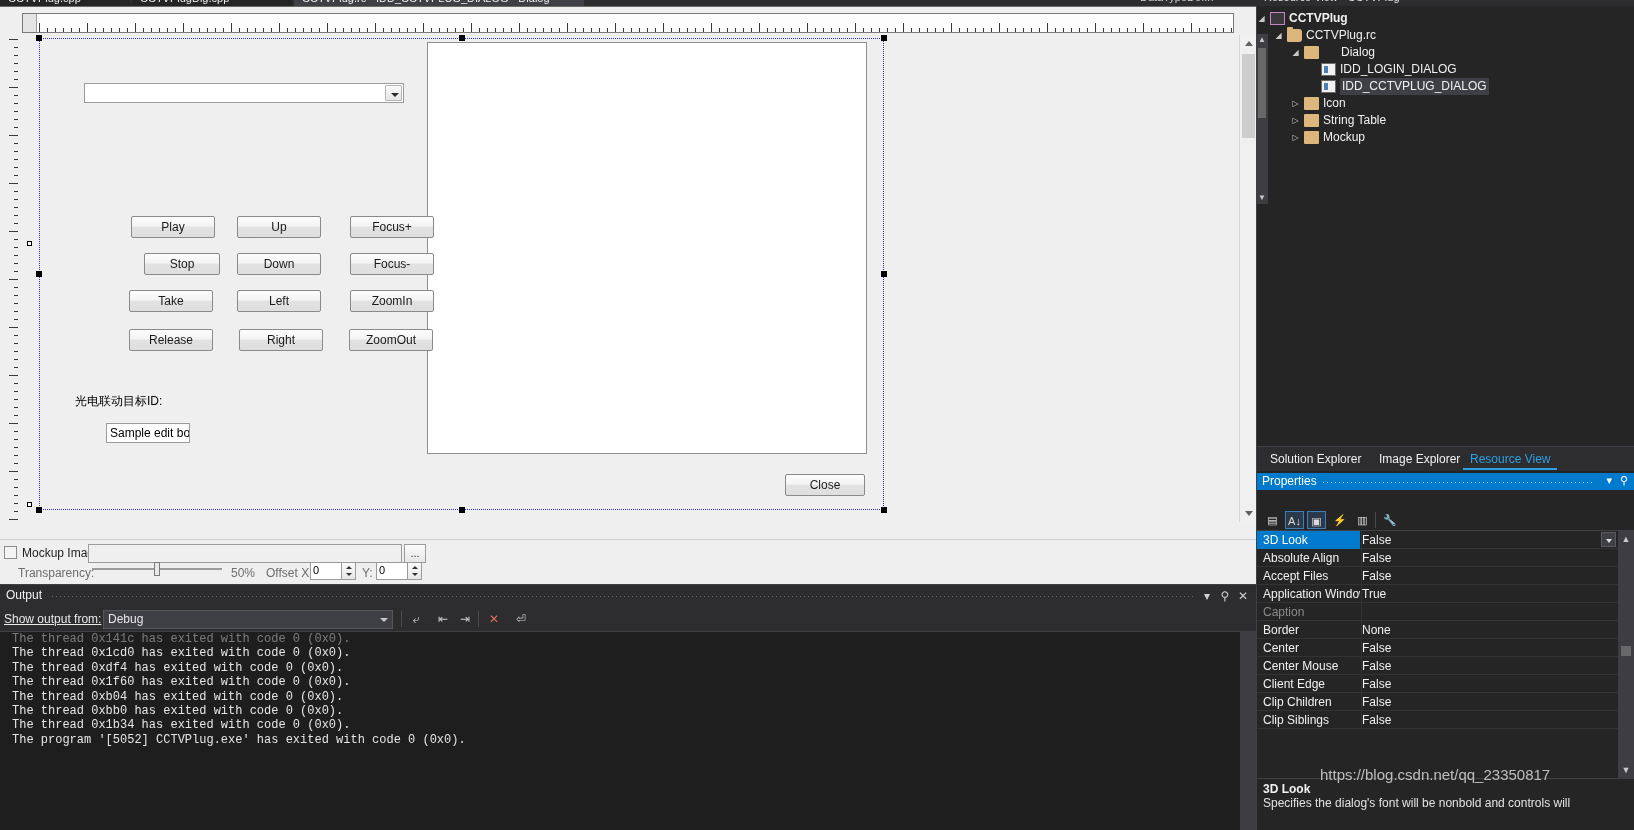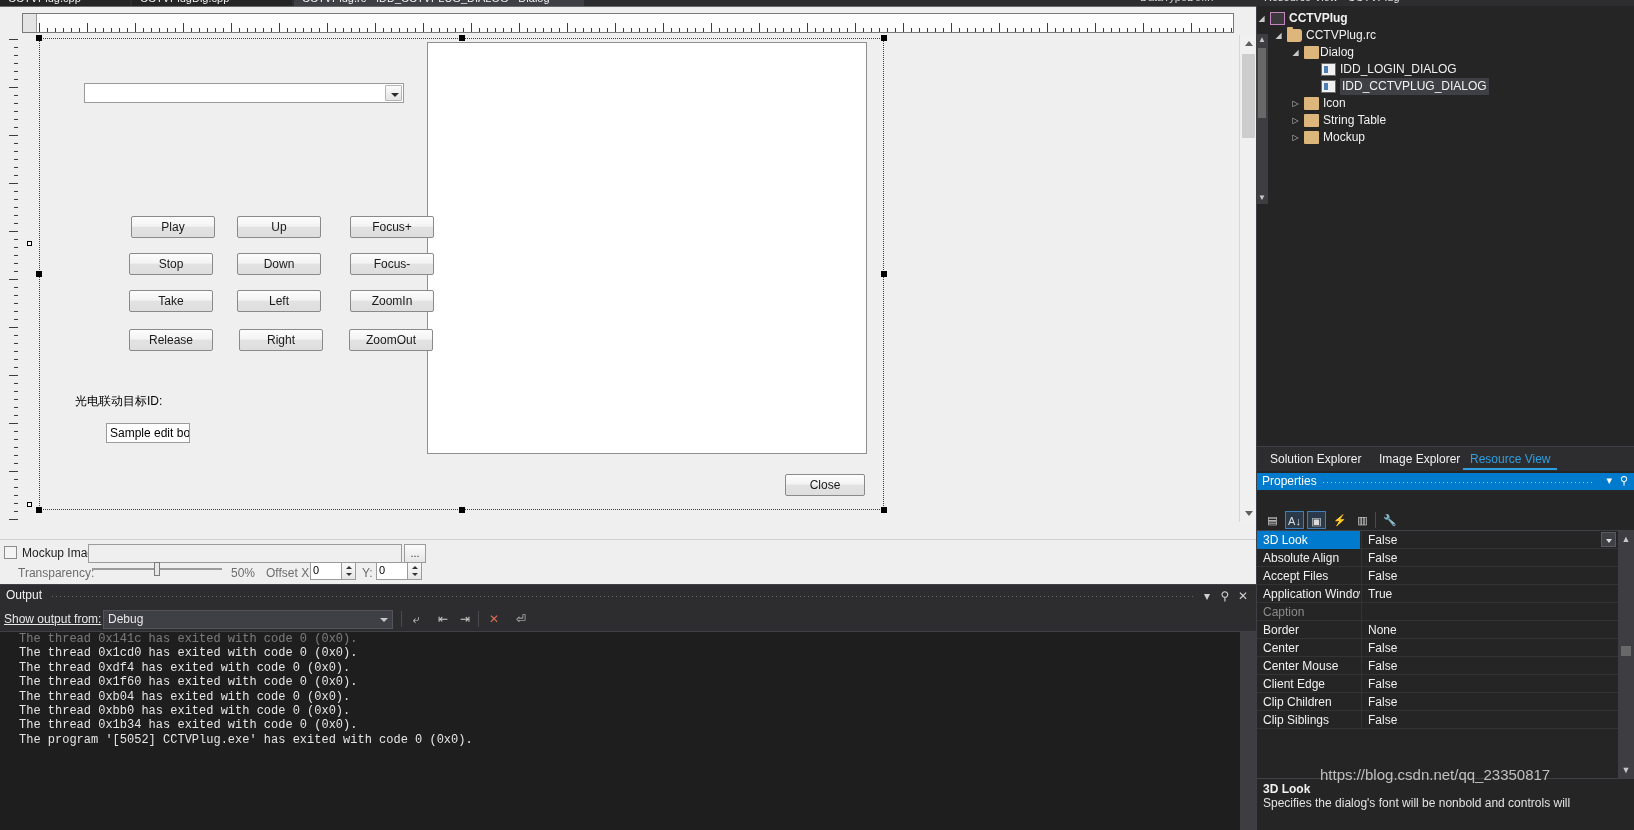--- a/index.html
+++ b/index.html
@@ -221,21 +221,21 @@
     border-top:4px solid #c8c8c8;
   }
   .ob-sep { position:absolute; top:4px; width:1px; height:16px; background:#4a4a50; }
   .ob-ico {
     position:absolute; top:3px; width:20px; height:19px;
     color:#c8c8c8; font-size:12px; text-align:center; line-height:19px;
   }
   #output-text {
     position:absolute; left:0; top:47px; right:16px; bottom:0;
     color:#e6e6e6; font-family:"Liberation Mono","DejaVu Sans Mono", monospace;
-    font-size:12px; line-height:14.4px; padding-left:19px; overflow:hidden;
+    font-size:12px; line-height:14.4px; padding-left:12px; overflow:hidden;
   }
   .out-line { white-space:pre; }
   .out-line.clipped { opacity:.45; }
   #output-vscroll {
     position:absolute; right:0; top:47px; width:16px; bottom:0;
     background:#3e3e42;
   }
 
   
   #right-panel {
@@ -329,21 +329,21 @@
   .prop-row {
     position:relative; height:18px; line-height:18px; font-size:12px;
     color:#f1f1f1; border-bottom:1px solid #333337;
   }
   .prop-row .pname {
     position:absolute; left:0; top:0; width:103px; height:18px;
     padding-left:6px; overflow:hidden; white-space:nowrap;
   }
   .prop-row .pval {
     position:absolute; left:104px; top:0; right:0; height:18px;
-    padding-left:6px; border-left:1px solid #333337;
+    border-left:1px solid #333337;
     overflow:hidden; white-space:nowrap;
   }
   .prop-row.selected .pname { background:#007acc; color:#fff; }
   .prop-row.dim .pname { color:#8a8a8a; }
   .prop-row .dropcaret {
     position:absolute; right:2px; top:1px; width:15px; height:15px;
     background:#3f3f46; border:1px solid #5a5a60;
   }
   .prop-row .dropcaret::after {
     content:""; position:absolute; left:4px; top:6px; width:0; height:0;
@@ -625,21 +625,21 @@
           <span style="position:absolute;left:4px;top:2px;font-size:12px;color:#000;"></span>
           <span class="arrow"></span>
         </div>
 
         <div class="preview-box" style="left:384px;top:0px;width:440px;height:412px;"></div>
 
         <div id="btn-host">
             <div class="dlg-btn" style="left: 88px; top: 174px; width: 84px;">Play</div>
             <div class="dlg-btn" style="left: 194px; top: 174px; width: 84px;">Up</div>
             <div class="dlg-btn" style="left: 307px; top: 174px; width: 84px;">Focus+</div>
-            <div class="dlg-btn" style="left: 86px; top: 211px; width: 84px;">Stop</div>
+            <div class="dlg-btn" style="left: 101px; top: 211px; width: 76px;">Stop</div>
             <div class="dlg-btn" style="left: 194px; top: 211px; width: 84px;">Down</div>
             <div class="dlg-btn" style="left: 307px; top: 211px; width: 84px;">Focus-</div>
             <div class="dlg-btn" style="left: 86px; top: 248px; width: 84px;">Take</div>
             <div class="dlg-btn" style="left: 194px; top: 248px; width: 84px;">Left</div>
             <div class="dlg-btn" style="left: 307px; top: 248px; width: 84px;">ZoomIn</div>
             <div class="dlg-btn" style="left: 86px; top: 287px; width: 84px;">Release</div>
             <div class="dlg-btn" style="left: 196px; top: 287px; width: 84px;">Right</div>
             <div class="dlg-btn" style="left: 306px; top: 287px; width: 84px;">ZoomOut</div>
           </div>
 
@@ -740,21 +740,21 @@
         <span class="txt" style="left: 32px; font-weight: bold;">CCTVPlug</span>
       </div>
       <div class="tree-row">
         <span class="exp" style="left: 16px;">◢</span>
         <span class="ico ico-rc" style="left: 30px;"></span>
         <span class="txt" style="left: 49px;">CCTVPlug.rc</span>
       </div>
       <div class="tree-row">
         <span class="exp" style="left: 33px;">◢</span>
         <span class="ico ico-folder" style="left: 47px;"></span>
-        <span class="txt" style="left: 63px;">Dialog</span>
+        <span class="txt" style="left: 84px;">Dialog</span>
       </div>
       <div class="tree-row">
         <span class="ico ico-dlg" style="left: 64px;"></span>
         <span class="txt" style="left: 83px;">IDD_LOGIN_DIALOG</span>
       </div>
       <div class="tree-row selected">
         <span class="ico ico-dlg" style="left: 64px;"></span>
         <span class="txt" style="left: 83px;">IDD_CCTVPLUG_DIALOG</span>
       </div>
       <div class="tree-row">

